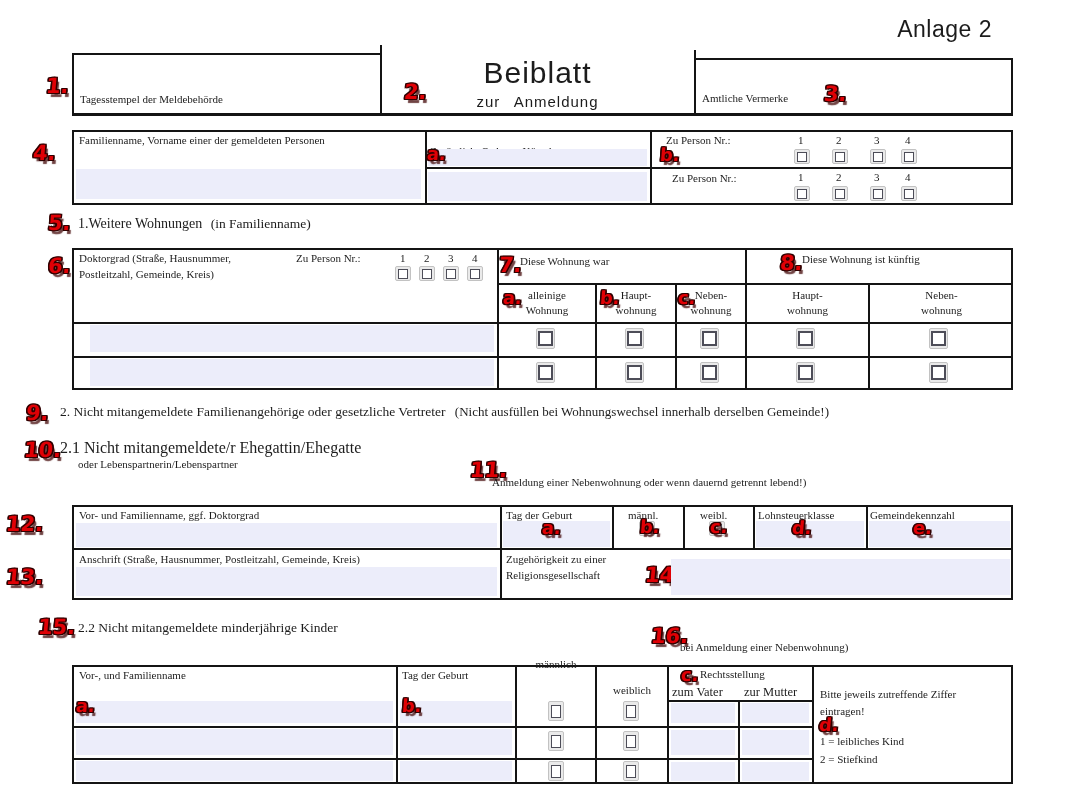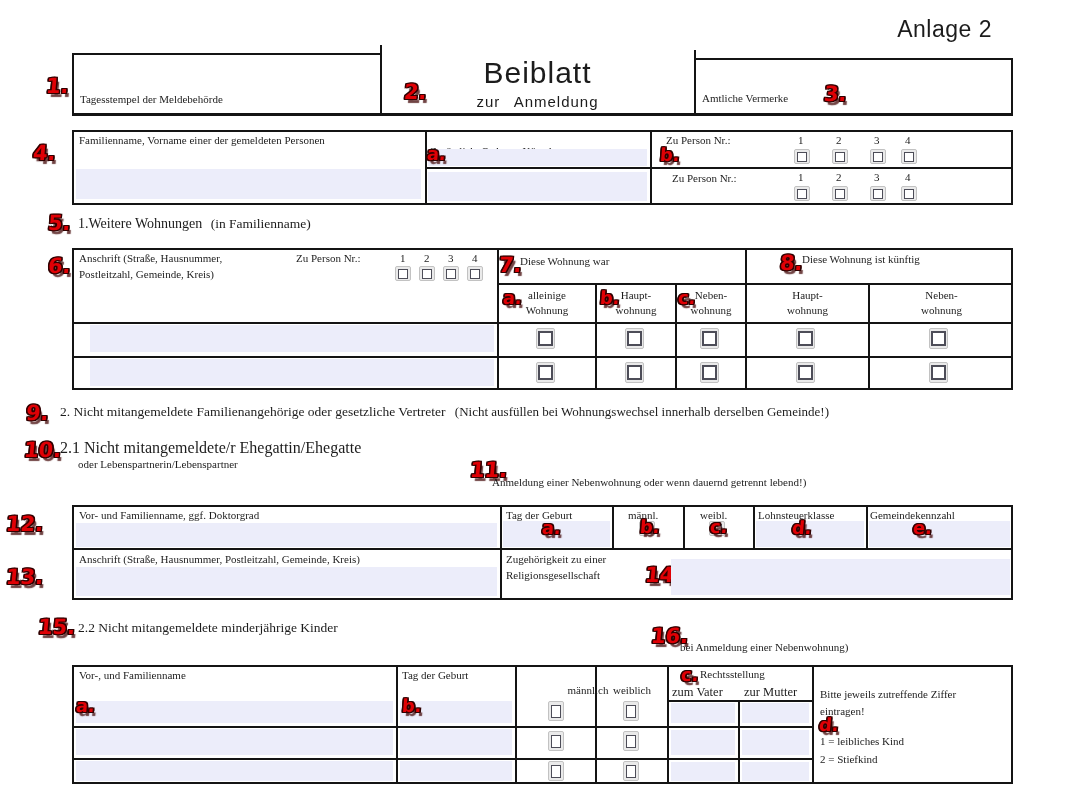--- a/index.html
+++ b/index.html
@@ -98,21 +98,21 @@
   <div class="box" style="left:72px;top:248px;width:937px;height:138px;"></div>
   <div class="ln" style="left:497px;top:248px;width:2px;height:142px;"></div>
   <div class="ln" style="left:745px;top:248px;width:2px;height:142px;"></div>
   <div class="ln" style="left:595px;top:283px;width:2px;height:107px;"></div>
   <div class="ln" style="left:675px;top:283px;width:2px;height:107px;"></div>
   <div class="ln" style="left:868px;top:283px;width:2px;height:107px;"></div>
   <div class="ln" style="left:497px;top:283px;width:516px;height:2px;"></div>
   <div class="ln" style="left:72px;top:322px;width:941px;height:2px;"></div>
   <div class="ln" style="left:72px;top:356px;width:941px;height:2px;"></div>
 
-  <div class="lbl" style="left:79px;top:251px;">Anschrift (Straße, Hausnummer,</div>
+  <div class="lbl" style="left:79px;top:251px;">Doktorgrad (Straße, Hausnummer,</div>
   <div class="lbl" style="left:79px;top:267px;">Postleitzahl, Gemeinde, Kreis)</div>
   <div class="marker" style="left:48px;top:256px;">6.</div>
 
   <div class="lbl" style="left:296px;top:251px;">Zu Person Nr.:</div>
   <div class="lbl" style="left:400px;top:251px;">1</div>
   <div class="lbl" style="left:424px;top:251px;">2</div>
   <div class="lbl" style="left:448px;top:251px;">3</div>
   <div class="lbl" style="left:472px;top:251px;">4</div>
   <div class="cbs" style="left:395px;top:266px;"></div>
   <div class="cbs" style="left:419px;top:266px;"></div>
@@ -222,21 +222,21 @@
   <div class="ln" style="left:595px;top:665px;width:2px;height:119px;"></div>
   <div class="ln" style="left:667px;top:665px;width:2px;height:119px;"></div>
   <div class="ln" style="left:738px;top:700px;width:2px;height:84px;"></div>
   <div class="ln" style="left:812px;top:665px;width:2px;height:119px;"></div>
   <div class="ln" style="left:667px;top:700px;width:147px;height:2px;"></div>
   <div class="ln" style="left:72px;top:726px;width:742px;height:2px;"></div>
   <div class="ln" style="left:72px;top:758px;width:742px;height:2px;"></div>
 
   <div class="lbl" style="left:79px;top:668px;">Vor-, und Familienname</div>
   <div class="lbl" style="left:402px;top:668px;">Tag der Geburt</div>
-  <div class="lbl ctr" style="left:517px;top:683px;width:78px;margin-left:32px;">männlich</div>
+  <div class="lbl ctr" style="left:517px;top:657px;width:78px;">männlich</div>
   <div class="lbl ctr" style="left:597px;top:683px;width:70px;">weiblich</div>
   <div class="marker mk-s" style="left:681px;top:666px;">c.</div>
   <div class="lbl" style="left:700px;top:667px;">Rechtsstellung</div>
   <div class="lbl sm" style="left:672px;top:685px;">zum Vater</div>
   <div class="lbl sm" style="left:744px;top:685px;">zur Mutter</div>
 
   <div class="input" style="left:76px;top:701px;width:317px;height:22px;"></div>
   <div class="input" style="left:76px;top:729px;width:317px;height:26px;"></div>
   <div class="input" style="left:76px;top:761px;width:317px;height:20px;"></div>
   <div class="input" style="left:400px;top:701px;width:112px;height:22px;"></div>

